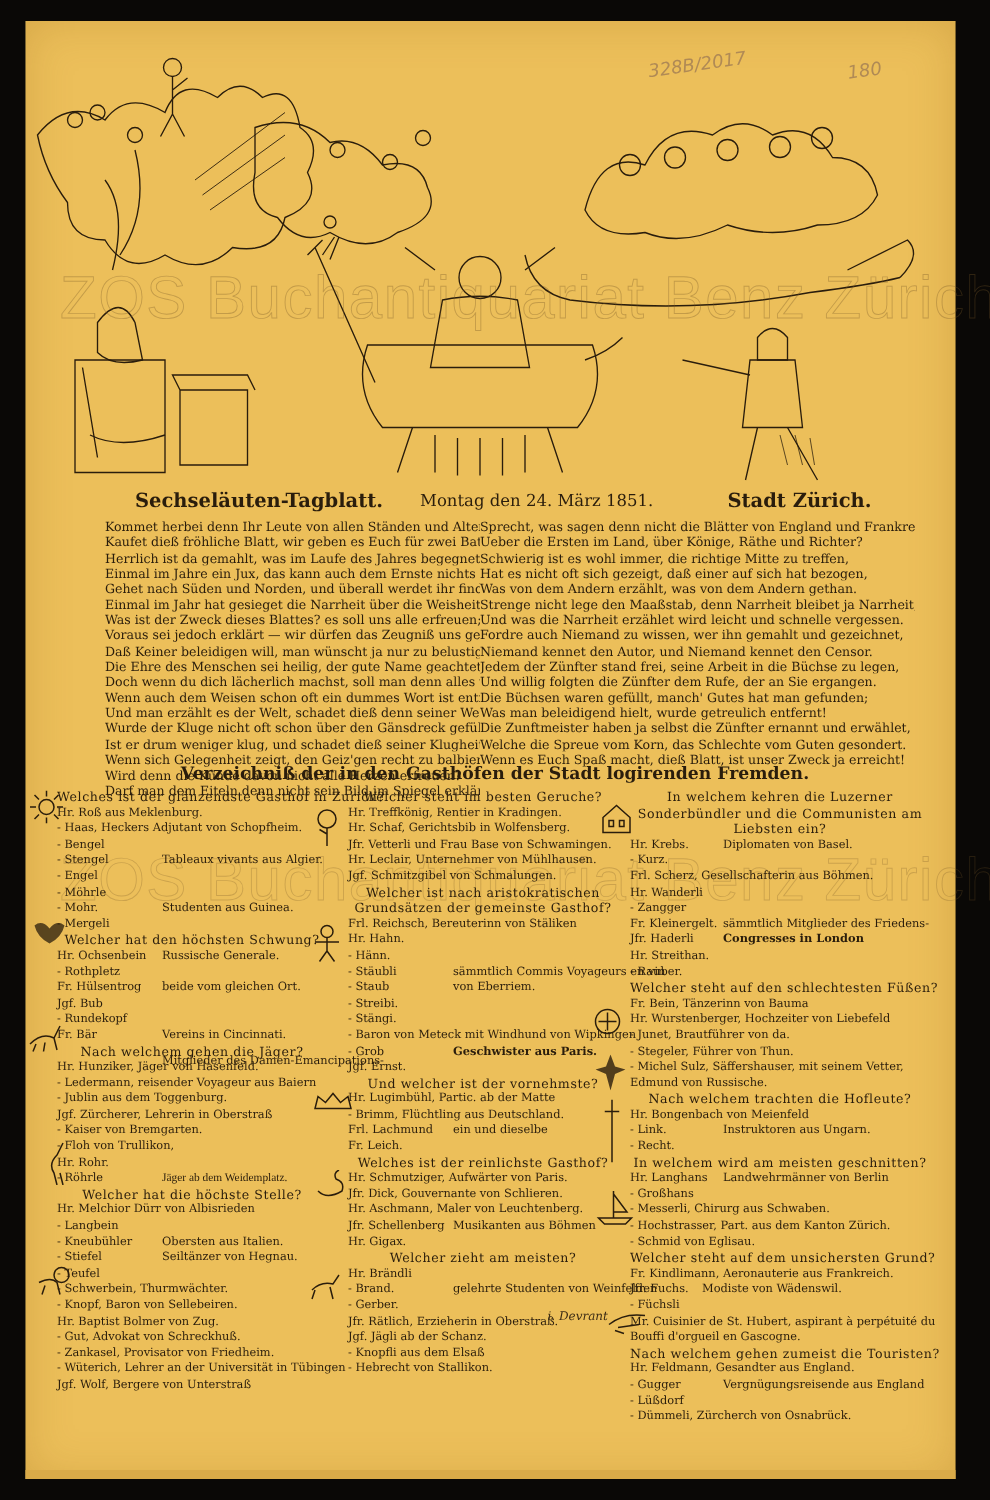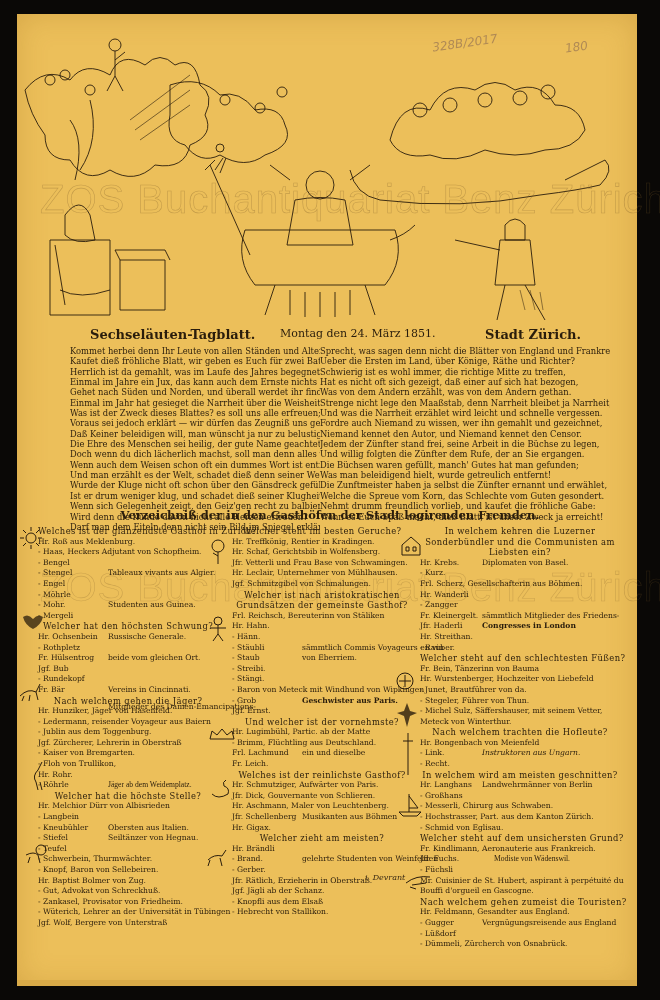--- a/index.html
+++ b/index.html
@@ -129,21 +129,20 @@
   <div>Strenge nicht lege den Maaßstab, denn Narrheit bleibet ja Narrheit,</div>
   <div>Und was die Narrheit erzählet wird leicht und schnelle vergessen.</div>
   <div>Fordre auch Niemand zu wissen, wer ihn gemahlt und gezeichnet,</div>
   <div>Niemand kennet den Autor, und Niemand kennet den Censor.</div>
   <div>Jedem der Zünfter stand frei, seine Arbeit in die Büchse zu legen,</div>
   <div>Und willig folgten die Zünfter dem Rufe, der an Sie ergangen.</div>
   <div>Die Büchsen waren gefüllt, manch' Gutes hat man gefunden;</div>
   <div>Was man beleidigend hielt, wurde getreulich entfernt!</div>
   <div>Die Zunftmeister haben ja selbst die Zünfter ernannt und erwählet,</div>
   <div>Welche die Spreue vom Korn, das Schlechte vom Guten gesondert.</div>
-  <div>Nehmt drumm freundlich vorlieb, und kaufet die fröhliche Gabe:</div>
   <div>Wenn es Euch Spaß macht, dieß Blatt, ist unser Zweck ja erreicht!</div>
 </div>
 
 <div class="verz-title">Verzeichniß der in den Gasthöfen der Stadt logirenden Fremden.</div>
 
 <div class="col" id="col1" style="left:38px;top:526px;width:180px;">
     <div class="q">Welches ist der glänzendste Gasthof in Zurich?</div>
     <div class="entry">
       <span class="n">Hr. Roß aus Meklenburg.</span>
     </div>
@@ -407,29 +406,29 @@
     <div class="entry">
       <span class="n">- Junet, Brautführer von da.</span>
     </div>
     <div class="entry">
       <span class="n">- Stegeler, Führer von Thun.</span>
     </div>
     <div class="entry">
       <span class="n">- Michel Sulz, Säffershauser, mit seinem Vetter,</span>
     </div>
     <div class="entry">
-      <span class="n">Meteck von Winterthur.</span>
+      <span class="n">Edmund von Russische.</span>
     </div>
     <div class="q">Nach welchem trachten die Hofleute?</div>
     <div class="entry">
       <span class="n">Hr. Bongenbach von Meienfeld</span>
     </div>
     <div class="entry">
       <span class="n">- Link.</span>
-      <span class="d" style="left: 62px; font-style: italic;">Instruktoren aus Ungarn.</span>
+      <span class="d" style="left: 62px;">Instruktoren aus Ungarn.</span>
     </div>
     <div class="entry">
       <span class="n">- Recht.</span>
     </div>
     <div class="q">In welchem wird am meisten geschnitten?</div>
     <div class="entry">
       <span class="n">Hr. Langhans</span>
       <span class="d" style="left: 62px;">Landwehrmänner von Berlin</span>
     </div>
     <div class="entry">
@@ -443,21 +442,21 @@
     </div>
     <div class="entry">
       <span class="n">- Schmid von Eglisau.</span>
     </div>
     <div class="q">Welcher steht auf dem unsichersten Grund?</div>
     <div class="entry">
       <span class="n">Fr. Kindlimann, Aeronauterie aus Frankreich.</span>
     </div>
     <div class="entry">
       <span class="n">Jfr. Fuchs.</span>
-      <span class="d" style="left: 74px; font-family: Liberation Serif, serif;">Modiste von Wädenswil.</span>
+      <span class="d" style="left: 48px;">Modiste von Wädenswil.</span>
     </div>
     <div class="entry">
       <span class="n">- Füchsli</span>
     </div>
     <div class="entry">
       <span class="n">Mr. Cuisinier de St. Hubert, aspirant à perpétuité du</span>
     </div>
     <div class="entry">
       <span class="n">Bouffi d'orgueil en Gascogne.</span>
     </div>

